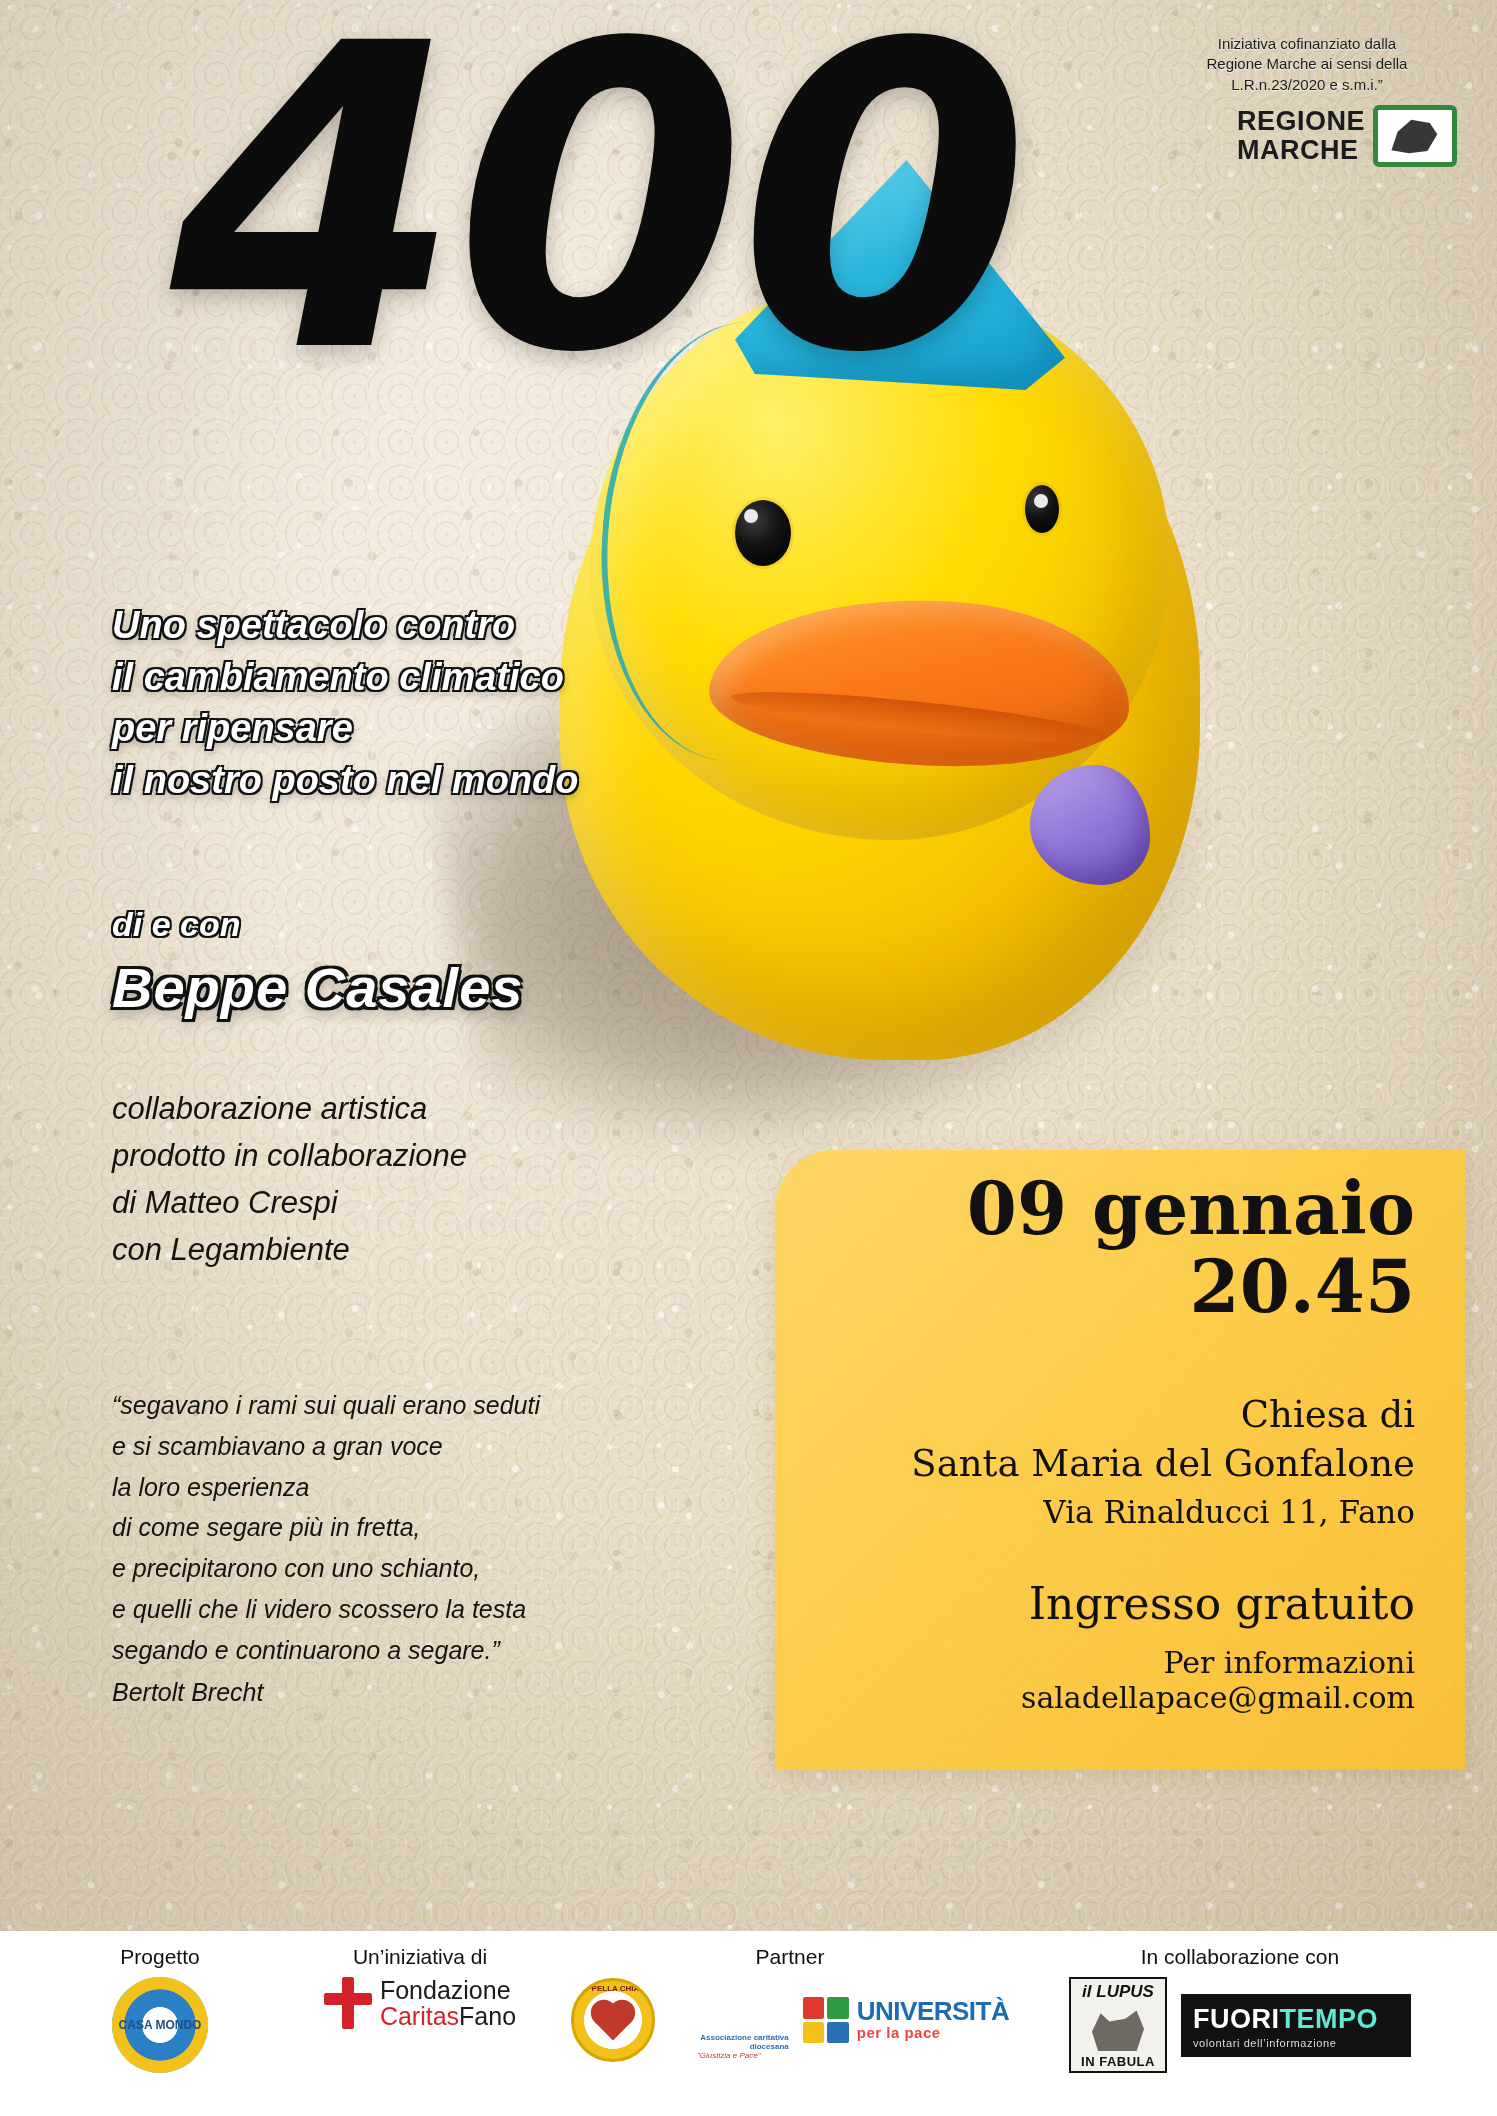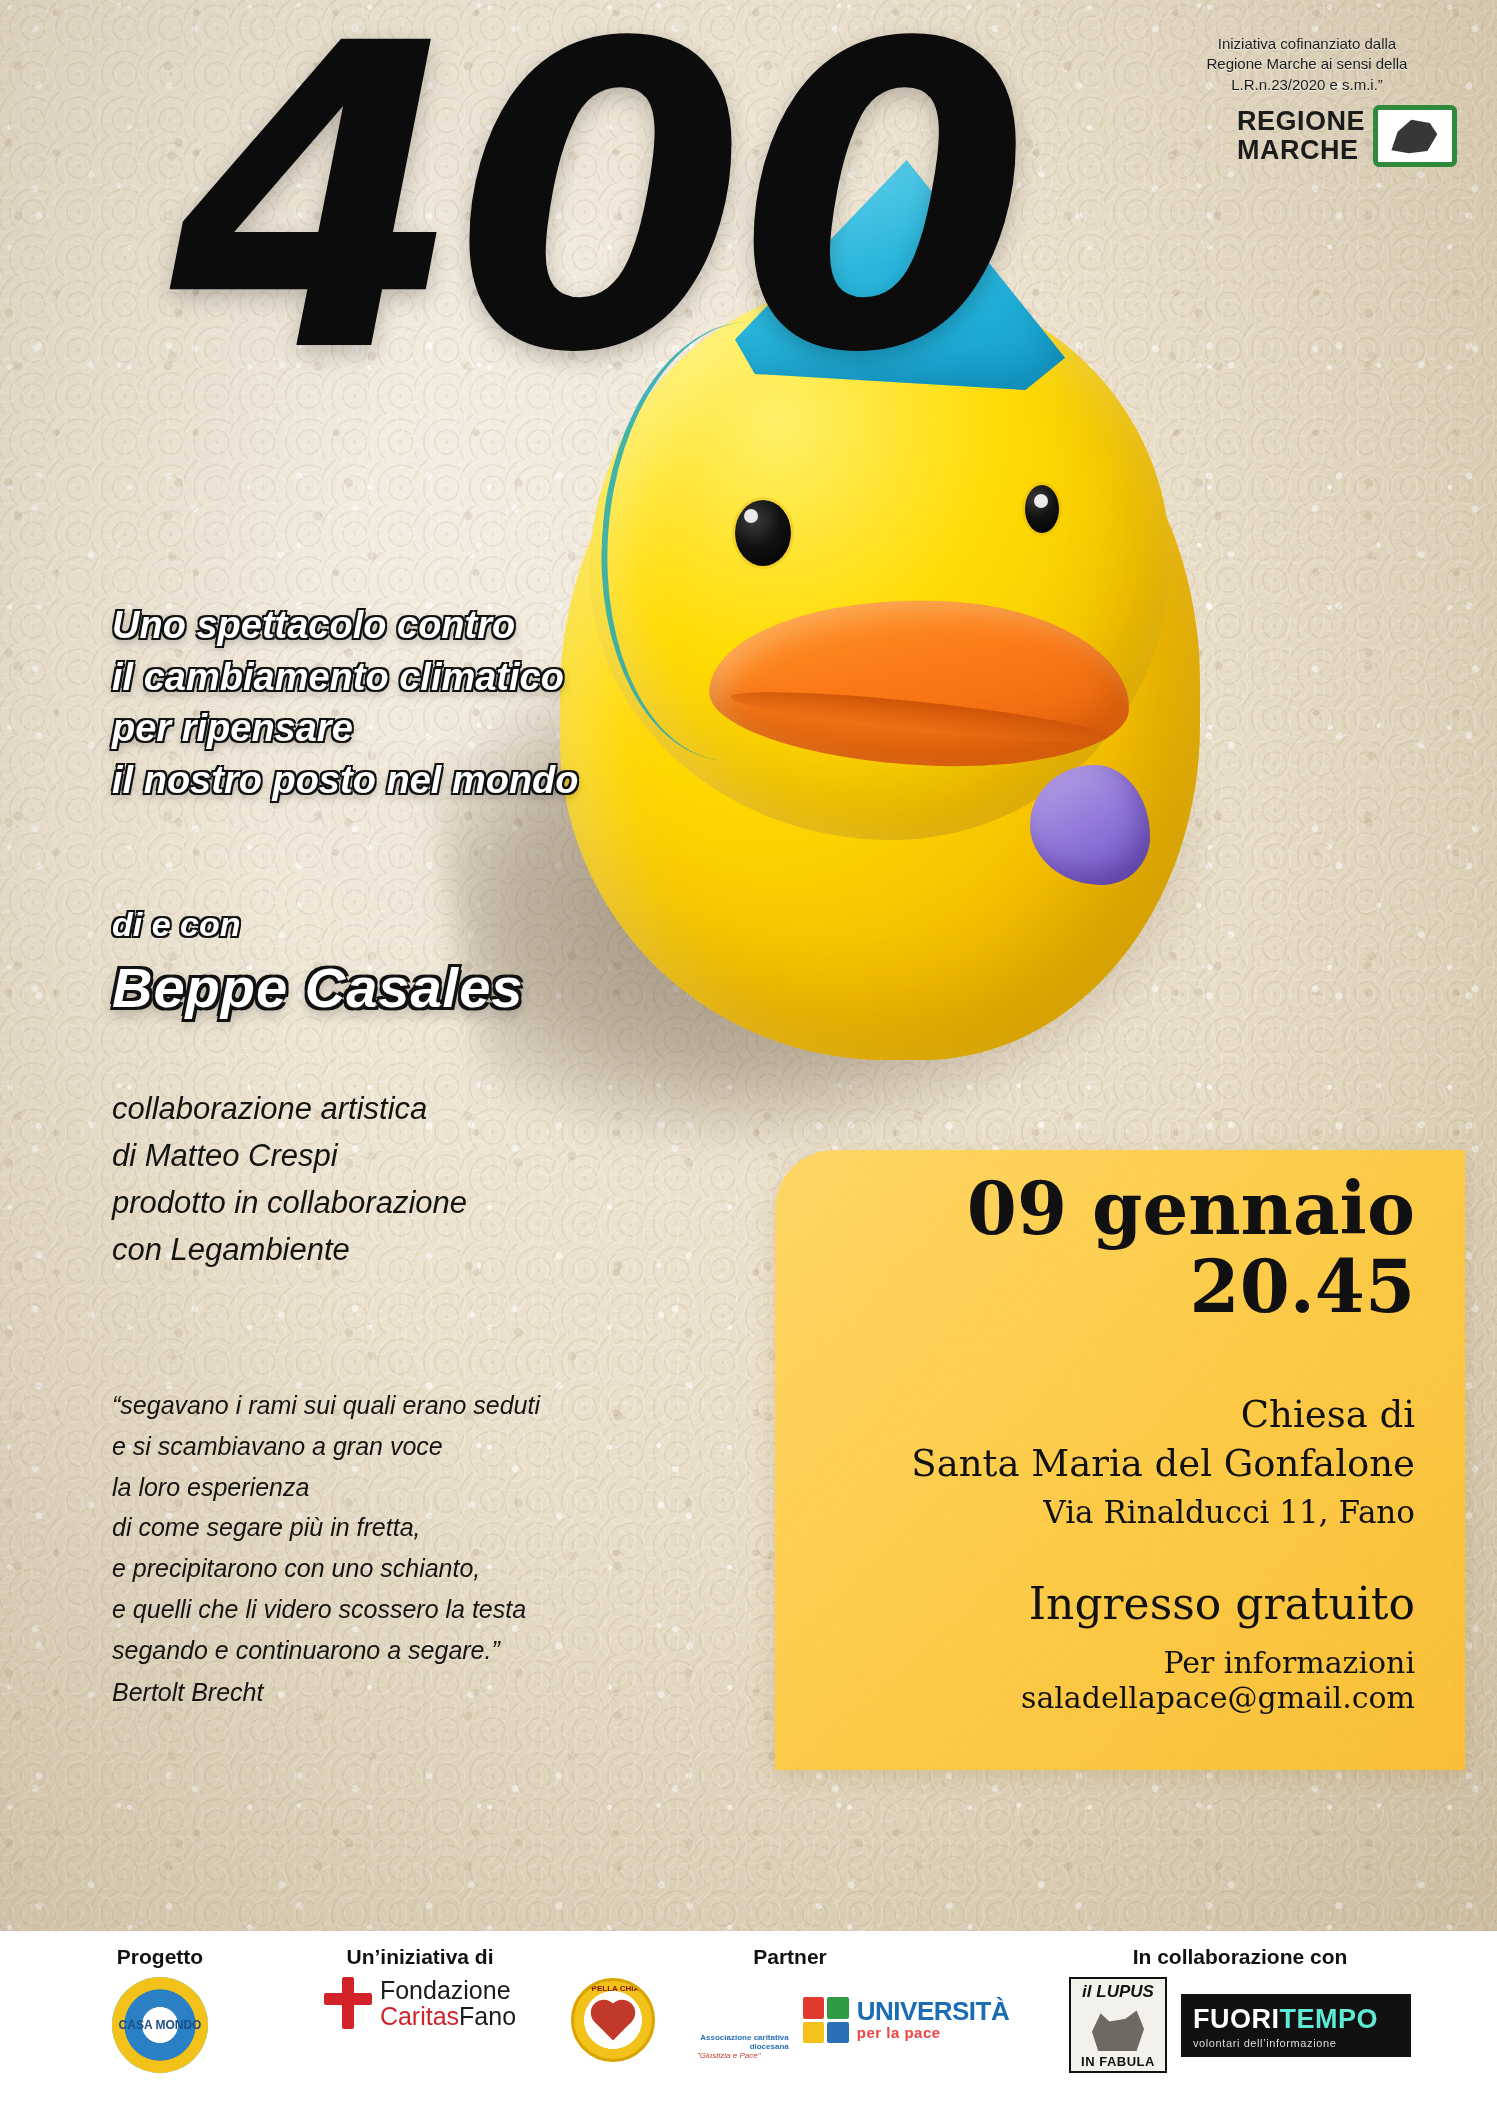--- a/index.html
+++ b/index.html
@@ -362,21 +362,20 @@
     display: flex;
     flex-direction: column;
     align-items: center;
     justify-content: flex-start;
   }
   .fgroup .flabel {
     font-size: 21px;
     color: #111;
     margin-bottom: 8px;
     white-space: nowrap;
-    font-weight: bold;
   }
   .flogos { display: flex; align-items: center; gap: 14px; }
 
   
   .logo-casa {
     width: 96px; height: 96px; border-radius: 50%;
     background: radial-gradient(circle at 50% 50%, #ffffff 0 26%, #2b7fc4 27% 52%, #f2c11a 53% 70%, #2f9b45 71% 86%, #e24a2a 87% 100%);
     position: relative;
     display: flex; align-items: center; justify-content: center;
     font-size: 12px; font-weight: bold; color: #1b4f86; text-align: center; line-height: 1.05;
@@ -523,22 +522,22 @@
     <div>il cambiamento climatico</div>
     <div>per ripensare</div>
     <div>il nostro posto nel mondo</div>
   </div>
 
   <div class="credits-di">di e con</div>
   <div class="artist-name">Beppe Casales</div>
 
   <div class="collab">
     <div>collaborazione artistica</div>
+    <div>prodotto in collaborazione</div>
     <div>di Matteo Crespi</div>
-    <div>prodotto in collaborazione</div>
     <div>con Legambiente</div>
   </div>
 
   <div class="quote">
     <div>“segavano i rami sui quali erano seduti</div>
     <div>e si scambiavano a gran voce</div>
     <div>la loro esperienza</div>
     <div>di come segare più in fretta,</div>
     <div>e precipitarono con uno schianto,</div>
     <div>e quelli che li videro scossero la testa</div>

